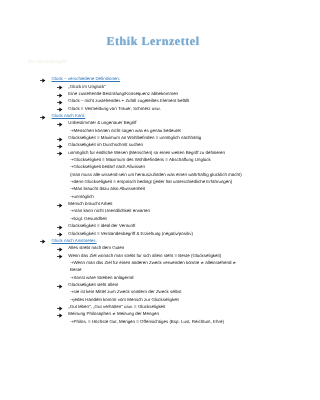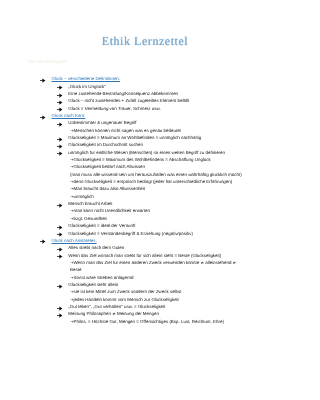--- a/index.html
+++ b/index.html
@@ -1,18 +1,18 @@
 <!DOCTYPE html>
 <html><head>
 <meta charset="utf-8">
 <style>
   html,body{margin:0;padding:0;}
   body{width:282px;height:400px;background:#ffffff;font-family:"Liberation Sans",sans-serif;overflow:hidden;-webkit-font-smoothing:antialiased;text-rendering:geometricPrecision;}
   .page{position:relative;width:282px;height:400px;}
-  .title{position:absolute;left:4px;top:34.2px;width:282px;text-align:center;color:#7aaacf;font-weight:normal;font-size:12px;letter-spacing:0.55px;font-family:"Liberation Serif",serif;text-shadow:0 0 0.9px rgba(109,158,198,0.85);}
+  .title{position:absolute;left:12px;top:34.2px;width:282px;text-align:center;color:#7aaacf;font-weight:bold;font-size:12px;letter-spacing:0.55px;font-family:"Liberation Serif",serif;text-shadow:0 0 0.9px rgba(109,158,198,0.85);}
   .subhead{position:absolute;left:27.8px;top:58.6px;color:#f4f5ee;font-size:4.5px;font-weight:bold;letter-spacing:0.05px;font-family:"Liberation Sans",sans-serif;text-shadow:0 0 0.7px rgba(241,243,233,0.9);}
   .body{position:absolute;left:0;top:76.3px;width:282px;}
   .row{position:relative;height:7.345px;font-size:4.45px;color:#141414;white-space:nowrap;}
   .row .bul{position:absolute;width:5.4px;height:5.2px;top:1.6px;}
   .row .bul svg{display:block;width:5.4px;height:5.2px;}
   .row .txt{position:absolute;}
   .lvl1 .bul{left:40.2px;}
   .lvl1 .txt{left:51.5px;color:#2e74b5;text-decoration:underline;}
   .lvl2 .bul{left:57.2px;}
   .lvl2 .txt{left:68.3px;}

